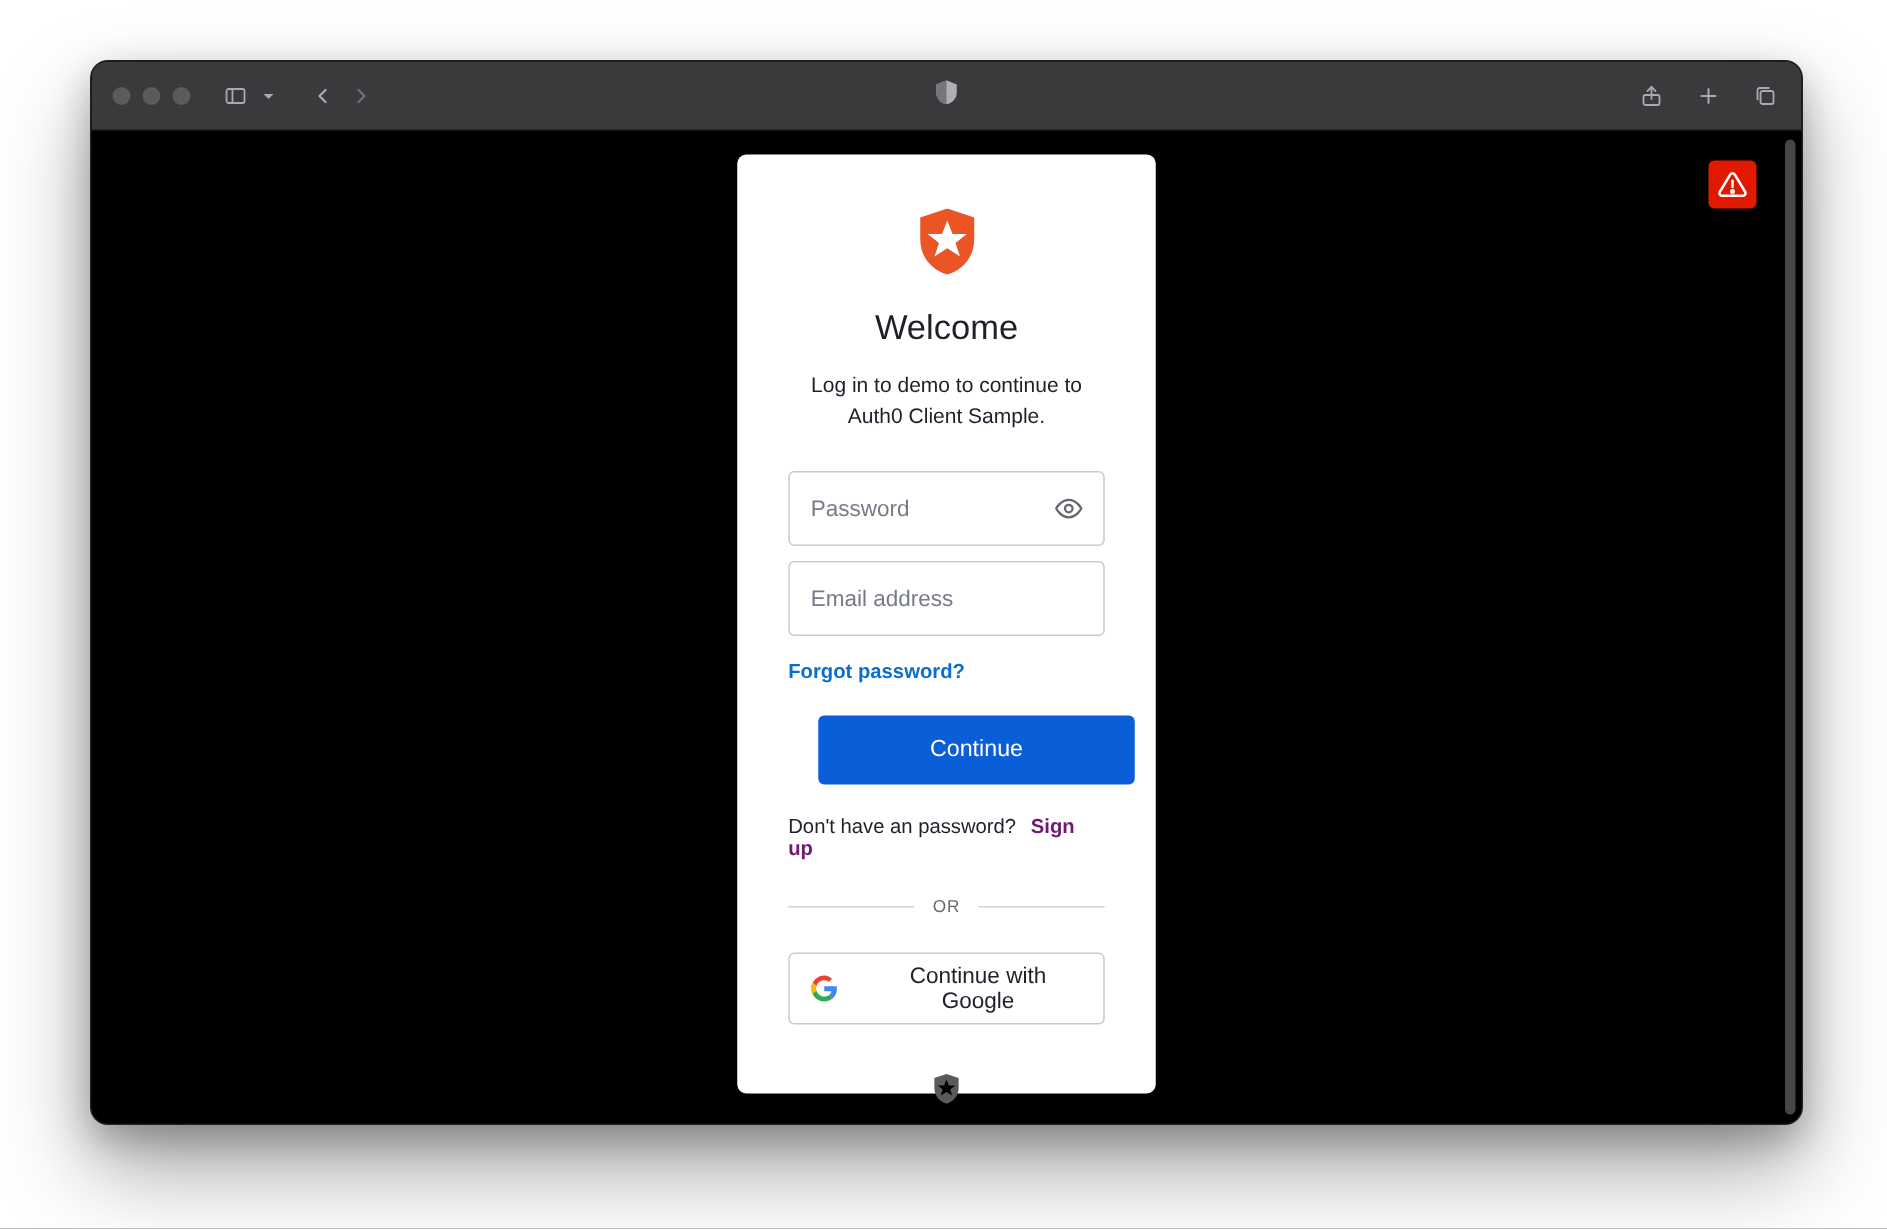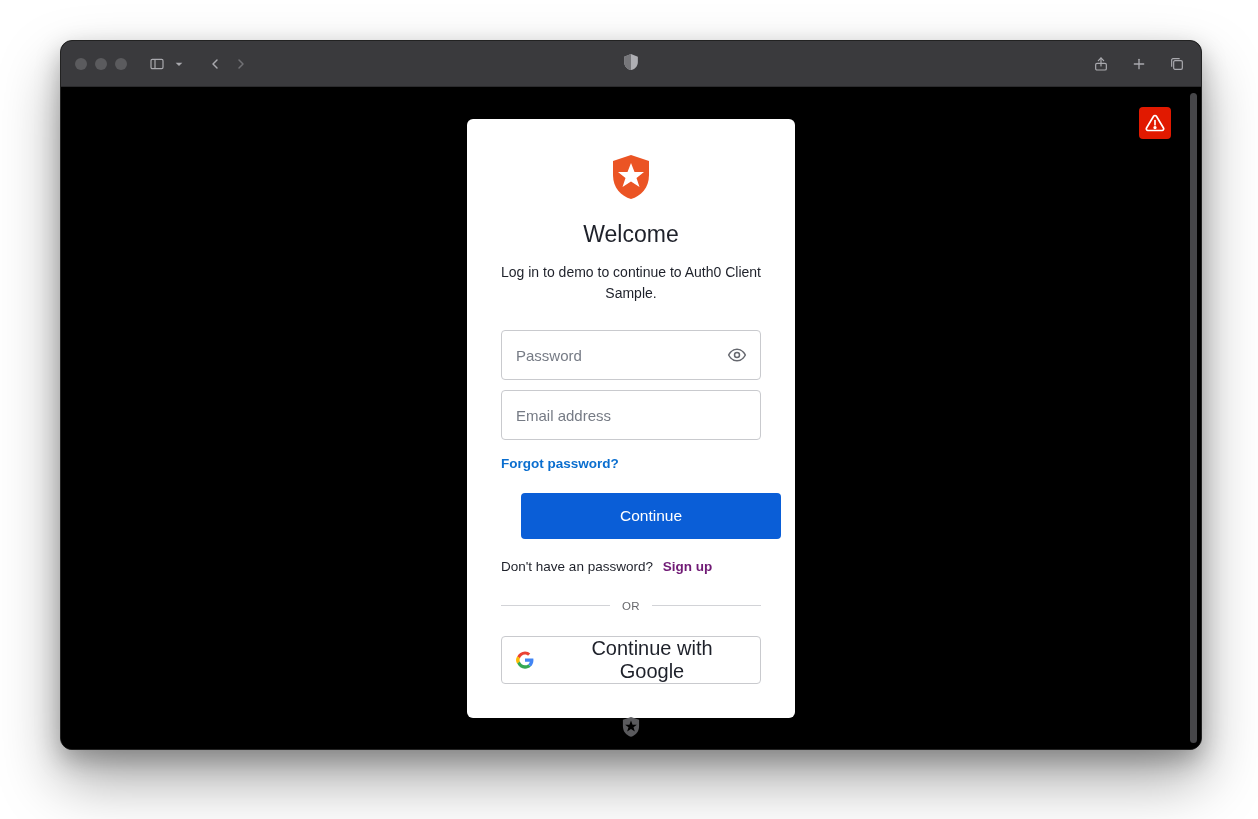--- a/index.html
+++ b/index.html
@@ -76,27 +76,27 @@
     width:32px; height:32px;
     background:#e11900;
     border-radius:4px;
     display:flex; align-items:center; justify-content:center;
     color:#fff;
   }
   .alert-badge svg { width:20px; height:20px; }
   
   .card {
     position:absolute;
-    top:32px;
+    top:16px;
     left:50%;
     transform:translateX(-50%);
-    width:328px;
+    width:279px;
     background:#fff;
     border-radius:6px;
-    padding: 36px 34px 34px 34px;
+    padding: 36px 34px 46px 34px;
   }
   .logo-wrap { display:flex; justify-content:center; margin-bottom:22px; }
   .auth0-shield { width:40px; height:44px; }
   .title {
     font-size:23px;
     font-weight:400;
     color:#1e212a;
     text-align:center;
     margin-bottom:14px;
   }
@@ -186,21 +186,21 @@
     width:100%;
     height:48px;
     border:1px solid #c9cace;
     border-radius:4px;
     background:#fff;
     display:flex;
     align-items:center;
     padding:0 14px;
     gap:24px;
     cursor:pointer;
-    font-size:20px;
+    font-size:15px;
     color:#1e212a;
   }
   .google-btn svg { width:18px; height:18px; flex-shrink:0; }
   .footer-badge {
     position:absolute;
     left:50%;
     transform:translateX(-50%);
     bottom:8px;
     width:18px;
     color:#5a5a5d;

